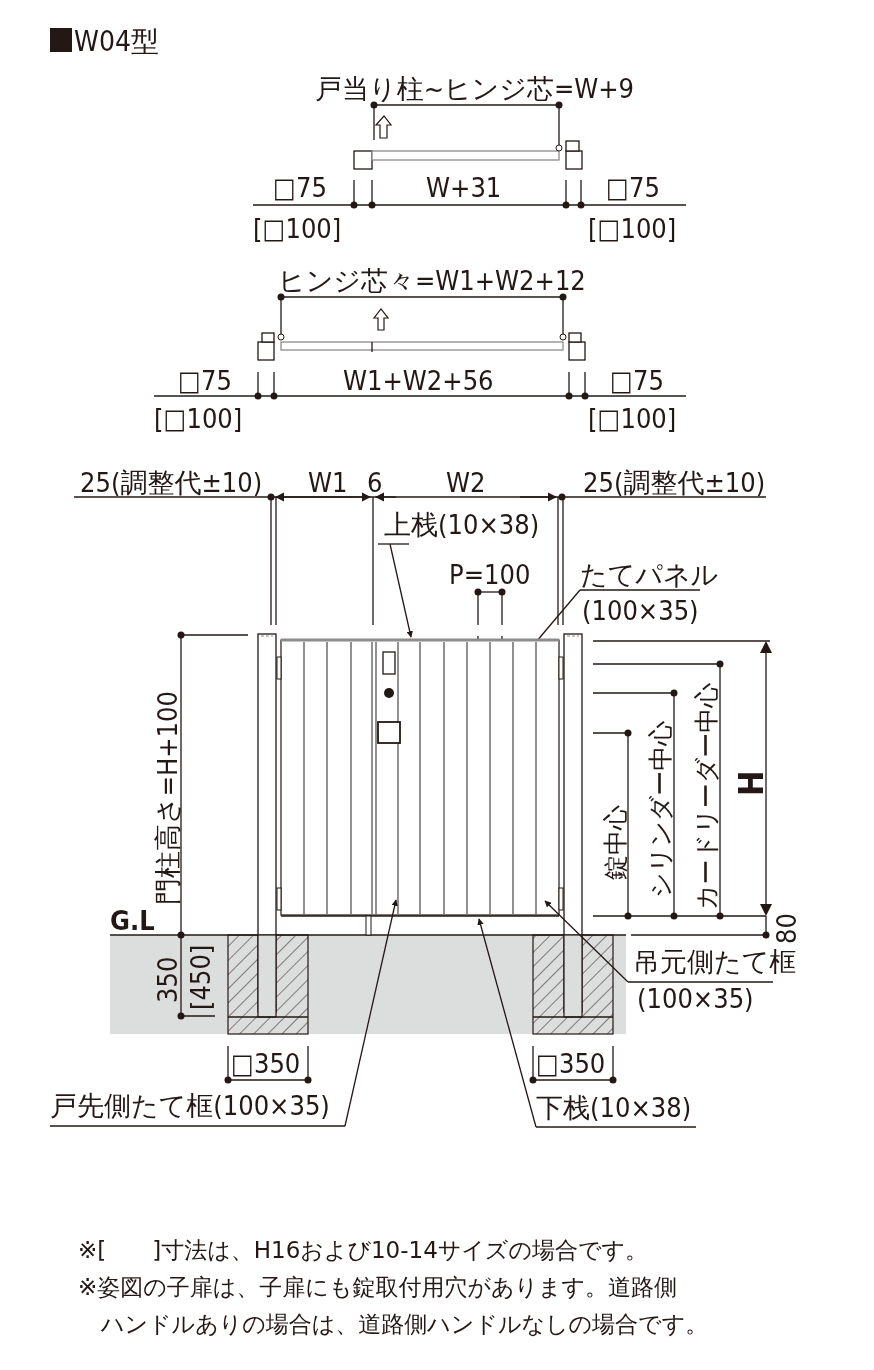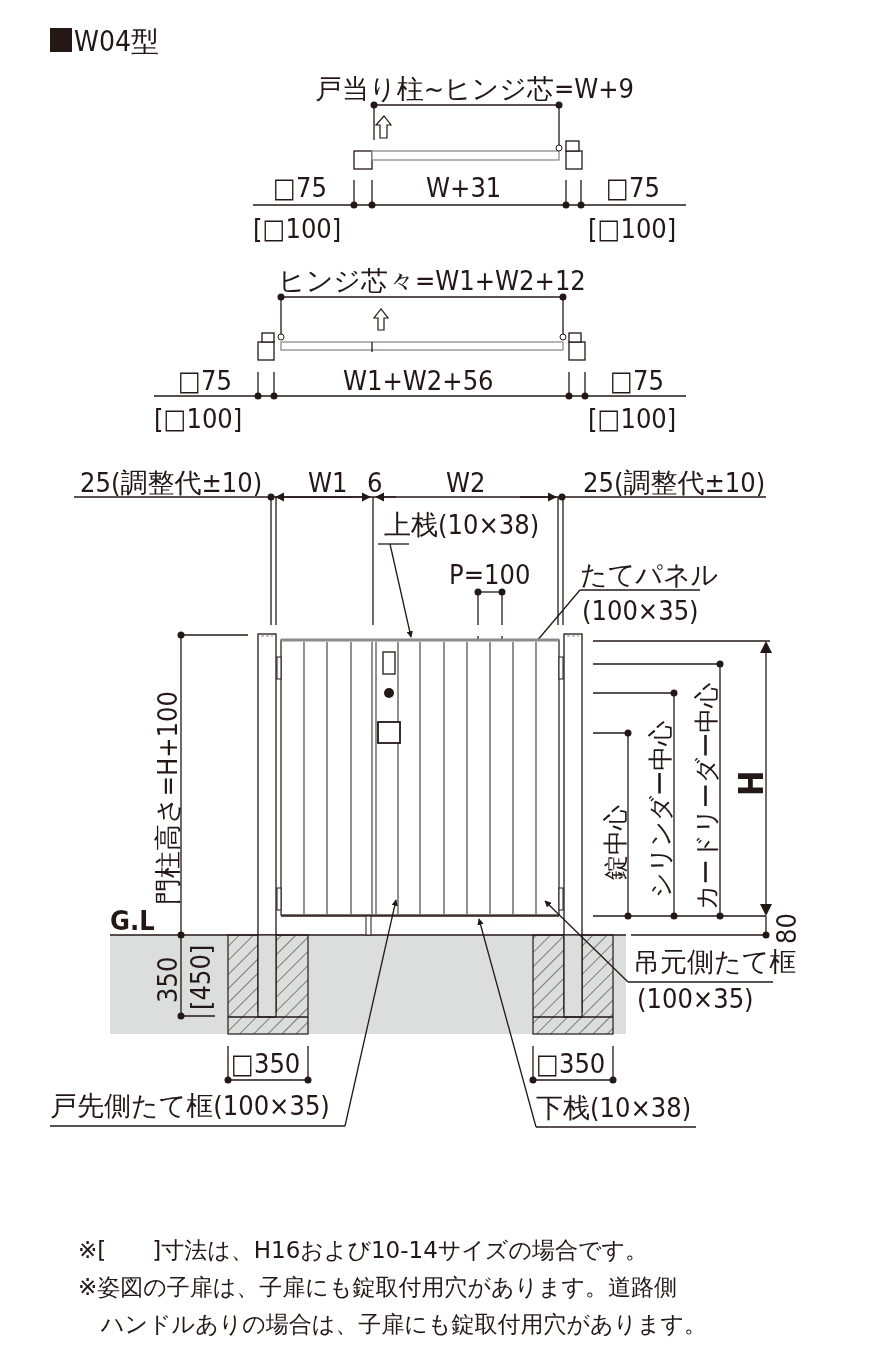--- a/index.html
+++ b/index.html
@@ -248,13 +248,13 @@
     <line class="ln" x1="345" y1="1126" x2="396" y2="900" marker-end="url(#arrs)"></line>
 
     <text class="t lbl" x="536" y="1117">下栈(10×38)</text>
     <line class="ln" x1="536" y1="1127" x2="696" y2="1127"></line>
     <line class="ln" x1="536" y1="1127" x2="479" y2="919" marker-end="url(#arrs)"></line>
   </g>
 </svg>
 
 <div class="note" style="top:1232px; left:78px;text-align:center;">※[　　]寸法は、H16および10-14サイズの場合です。</div>
 <div class="note" style="top:1269px; left:78px;">※姿図の子扉は、子扉にも錠取付用穴があります。道路側</div>
-<div class="note" style="top:1306px; left:78px;">　ハンドルありの場合は、子扉にも錠取付用穴があります。</div>
+<div class="note" style="top:1306px; left:78px;">　ハンドルありの場合は、道路側ハンドルなしの場合です。</div>
 
 </body></html>

